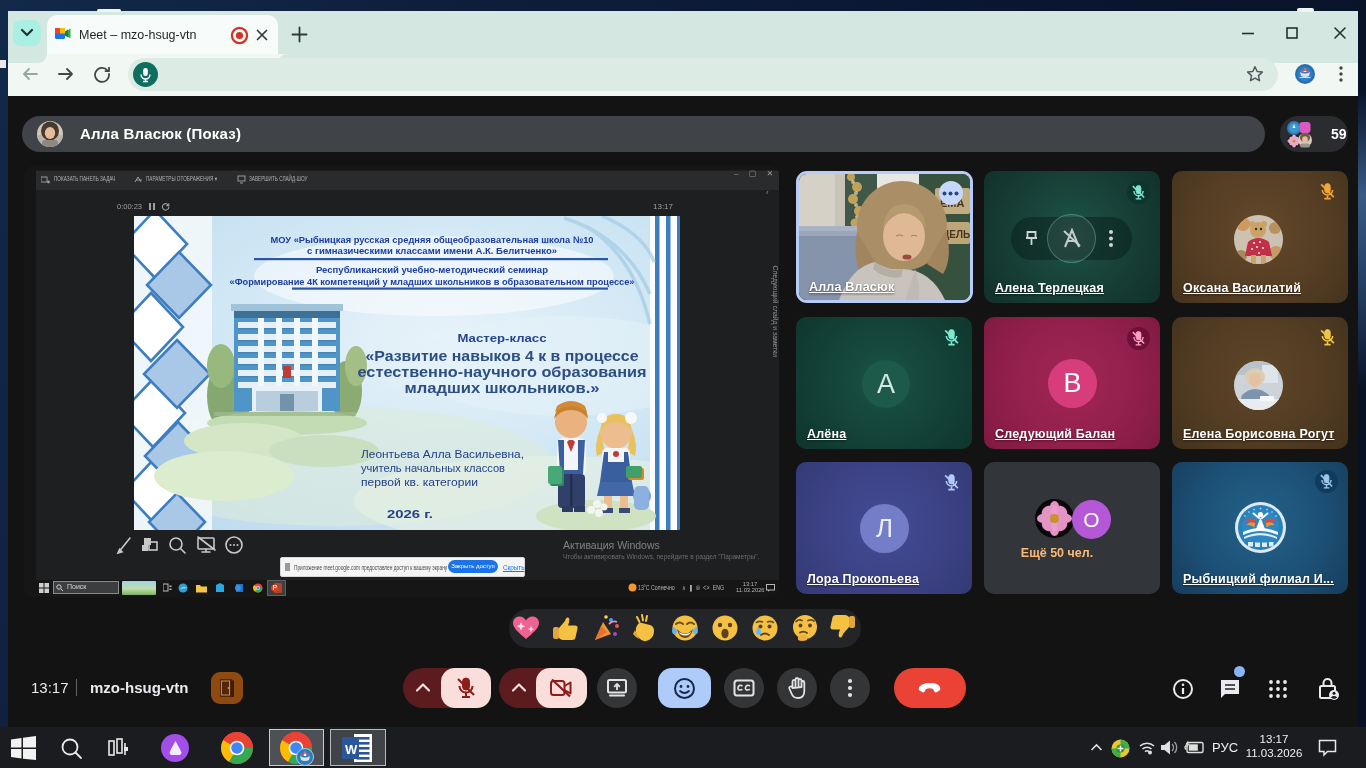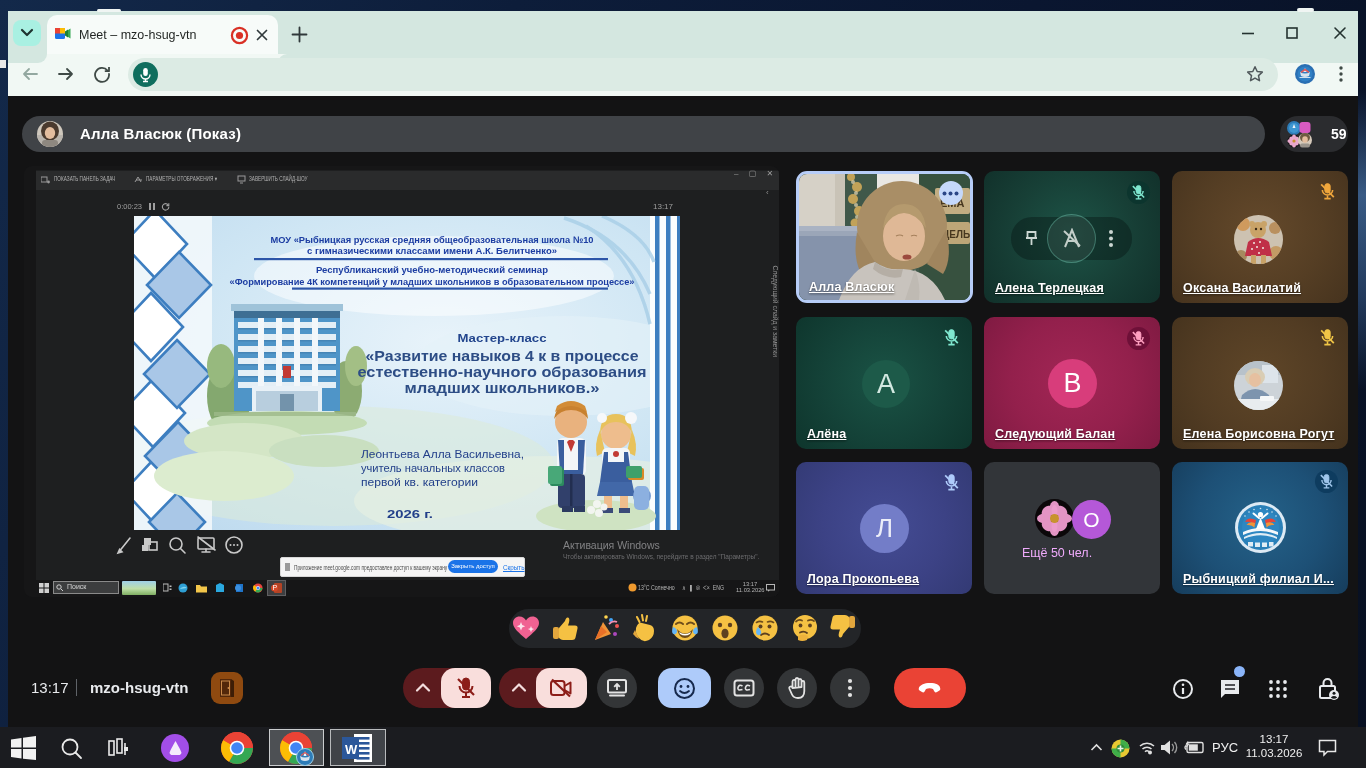--- a/index.html
+++ b/index.html
@@ -618,21 +618,21 @@
           <ellipse cx="26.5" cy="26.5" rx="6.5" ry="5" transform="rotate(-45 26.5 26.5)"></ellipse>
         </g>
   <g fill="#ef9ed0" opacity="0.7">
           <ellipse cx="19.5" cy="12" rx="3" ry="6"></ellipse>
           <ellipse cx="19.5" cy="27" rx="3" ry="6"></ellipse>
         </g>
   <circle cx="19.5" cy="19.5" r="4.5" fill="#c8932e"></circle>
  </svg>
  <div class="abs" style="left:88px;top:38px;width:39px;height:39px;border-radius:50%;background:#b558d8;"></div>
  <div class="abs" style="left:88px;top:38px;width:39px;height:39px;text-align:center;line-height:39px;font-size:21px;color:#fff;">O</div>
- <div class="abs" style="left:0;top:84px;width:146px;text-align:center;color:#f0abfc;font-size:12.5px;font-weight:normal;">Ещё 50 чел.</div>
+ <div class="abs" style="left:0;top:84px;width:146px;text-align:center;color:#fdba74;font-size:12.5px;font-weight:bold;">Ещё 50 чел.</div>
 </div>
 
 <div class="tile" style="left:1172px;top:462px;background:radial-gradient(circle at 50% 45%,#246289 0%,#1d5076 55%,#163d5c 100%);">
  <svg class="svgabs" style="left:63px;top:40px;" width="51" height="51" viewBox="0 0 51 51">
   <circle cx="25.5" cy="25.5" r="25.5" fill="#ddeaf4"></circle>
   <circle cx="25.5" cy="25.5" r="22.5" fill="#2a80b8"></circle>
   <circle cx="25.5" cy="25.5" r="18.5" fill="#2d87c2"></circle>
   <path d="M8 30 Q 25.5 22 43 30 L 43 33 Q 25.5 25 8 33 Z" fill="#f4f8fb"></path>
   <path d="M9 35 Q 25.5 27 42 35 L 42 37 Q 25.5 29.5 9 37 Z" fill="#f4f8fb" opacity="0.9"></path>
   <circle cx="25.5" cy="12.5" r="2.6" fill="#fff"></circle>

